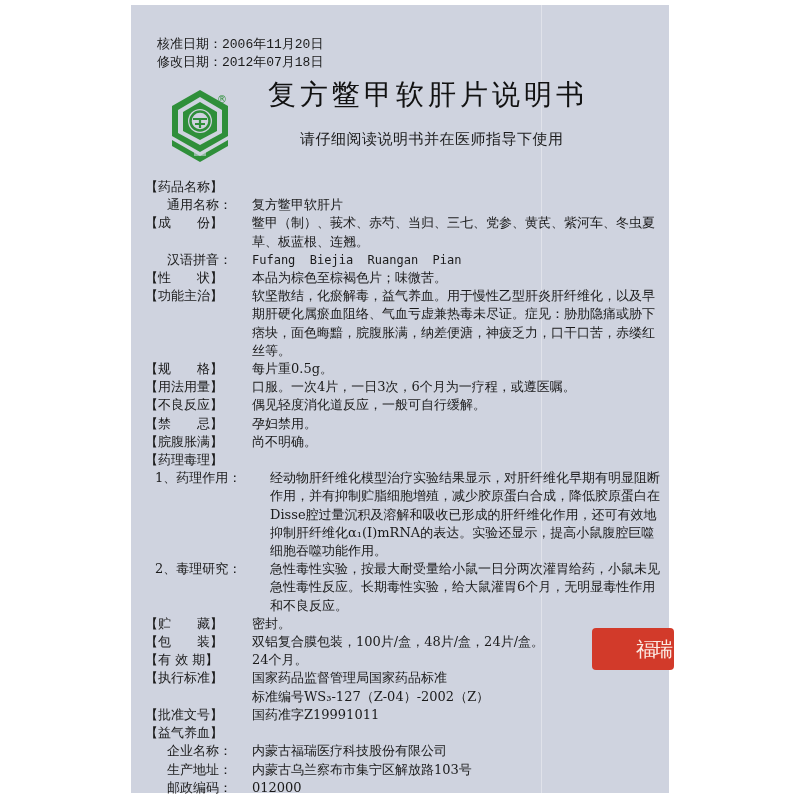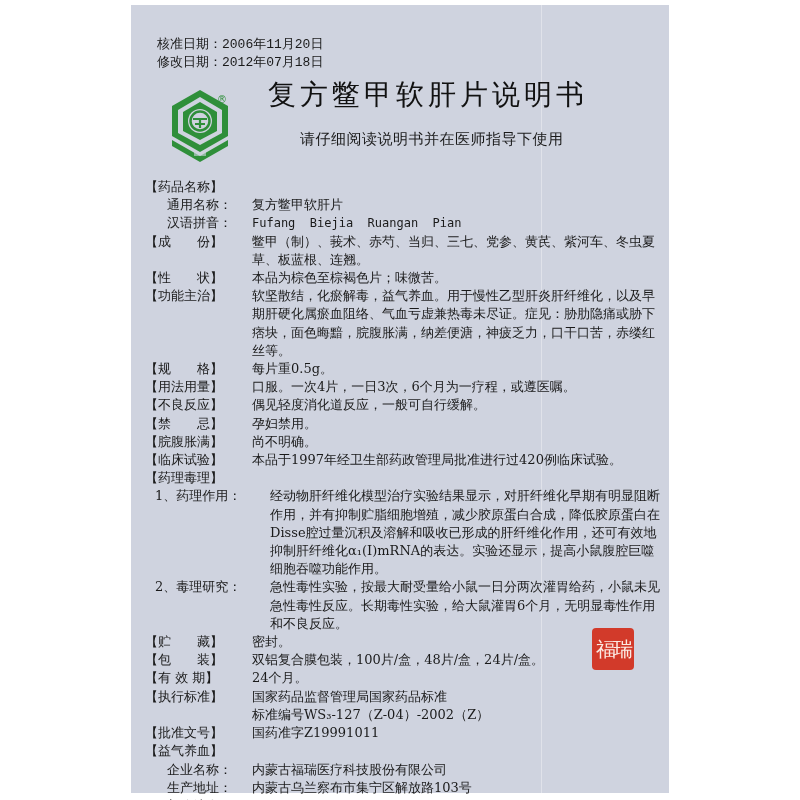--- a/index.html
+++ b/index.html
@@ -37,21 +37,21 @@
   .row { display:flex; white-space:nowrap; }
   .lbl { width:107px; flex:none; }
   .val { flex:1; white-space:normal; }
   .sub { padding-left:22px;justify-content:space-between; }
   .sublbl { width:85px; flex:none; }
   .plab { padding-left:10px; width:115px; flex:none; }
   .seal {
     position:absolute; left:592px; top:628px; width:42px; height:42px;
     background:#d23a2a; border-radius:4px; color:#fbe9e2;
     font-size:20px; display:flex; align-items:center; justify-content:center;
-    font-family:"DejaVu Sans",sans-serif; letter-spacing:-3px;
+    font-family:"DejaVu Sans",sans-serif; letter-spacing:-3px;padding-left:40px;
   }
   .mono { font-family:"DejaVu Sans Mono","Liberation Mono",monospace; font-size:12px; }
 </style>
 </head>
 <body>
 
 <div class="paper"></div>
 <div class="fold"></div>
 
 <div class="dates">
@@ -75,28 +75,28 @@
 <div class="subtitle">请仔细阅读说明书并在医师指导下使用</div>
 
 <div class="body">
   <div class="row">
     <span>【药品名称】</span>
   </div>
   <div class="row sub">
     <span class="sublbl">通用名称：</span>
     <span class="val">复方鳖甲软肝片</span>
   </div>
+  <div class="row">
+    <span class="lbl">【成　　份】</span>
+    <span class="val">鳖甲（制）、莪术、赤芍、当归、三七、党参、黄芪、紫河车、冬虫夏草、板蓝根、连翘。</span>
+  </div>
+
   <div class="row sub">
     <span class="sublbl">汉语拼音：</span>
     <span class="val mono" style="white-space:pre">Fufang  Biejia  Ruangan  Pian</span>
-  </div>
-
-  <div class="row">
-    <span class="lbl">【成　　份】</span>
-    <span class="val">鳖甲（制）、莪术、赤芍、当归、三七、党参、黄芪、紫河车、冬虫夏草、板蓝根、连翘。</span>
   </div>
   <div class="row">
     <span class="lbl">【性　　状】</span>
     <span class="val">本品为棕色至棕褐色片；味微苦。</span>
   </div>
   <div class="row">
     <span class="lbl">【功能主治】</span>
     <span class="val">软坚散结，化瘀解毒，益气养血。用于慢性乙型肝炎肝纤维化，以及早期肝硬化属瘀血阻络、气血亏虚兼热毒未尽证。症见：胁肋隐痛或胁下痞块，面色晦黯，脘腹胀满，纳差便溏，神疲乏力，口干口苦，赤缕红丝等。</span>
   </div>
   <div class="row">
@@ -111,24 +111,20 @@
     <span class="lbl">【不良反应】</span>
     <span class="val">偶见轻度消化道反应，一般可自行缓解。</span>
   </div>
   <div class="row">
     <span class="lbl">【禁　　忌】</span>
     <span class="val">孕妇禁用。</span>
   </div>
   <div class="row">
     <span class="lbl">【脘腹胀满】</span>
     <span class="val">尚不明确。</span>
-  </div>
-  <div class="row">
-    <span class="lbl">【临床试验】</span>
-    <span class="val">本品于1997年经卫生部药政管理局批准进行过420例临床试验。</span>
   </div>
 
   <div class="row">
     <span>【药理毒理】</span>
   </div>
   <div class="row">
     <span class="plab">1、药理作用：</span>
     <span class="val">经动物肝纤维化模型治疗实验结果显示，对肝纤维化早期有明显阻断作用，并有抑制贮脂细胞增殖，减少胶原蛋白合成，降低胶原蛋白在Disse腔过量沉积及溶解和吸收已形成的肝纤维化作用，还可有效地抑制肝纤维化α₁(I)mRNA的表达。实验还显示，提高小鼠腹腔巨噬细胞吞噬功能作用。</span>
   </div>
   <div class="row">

